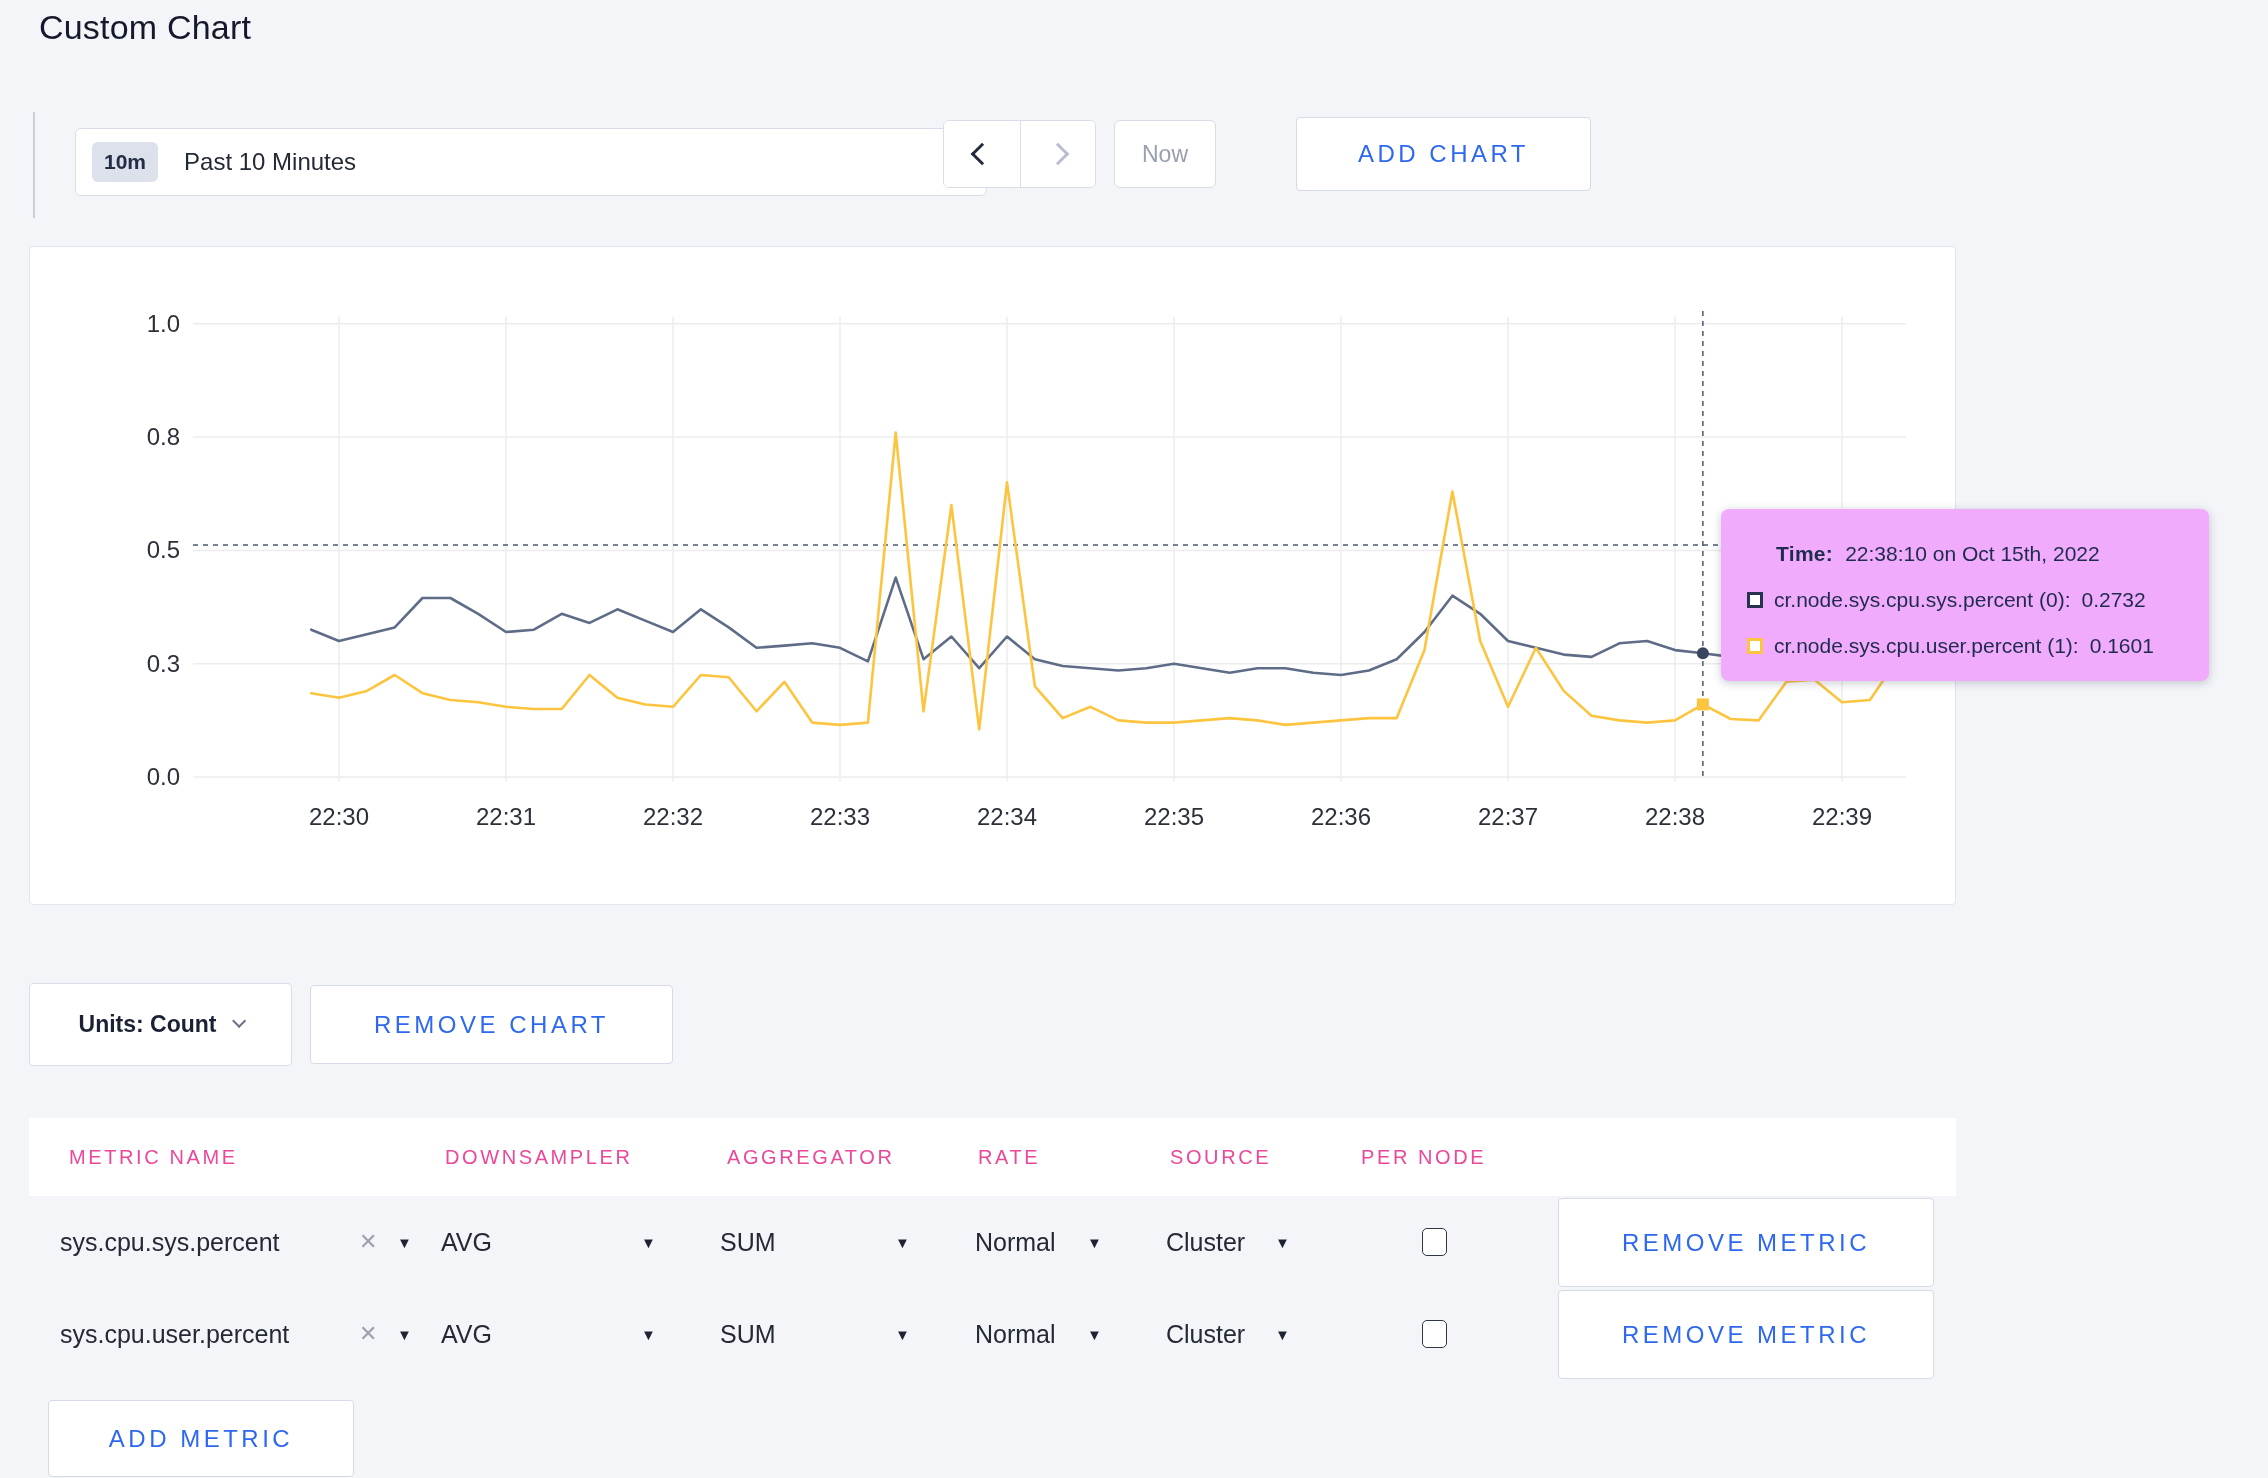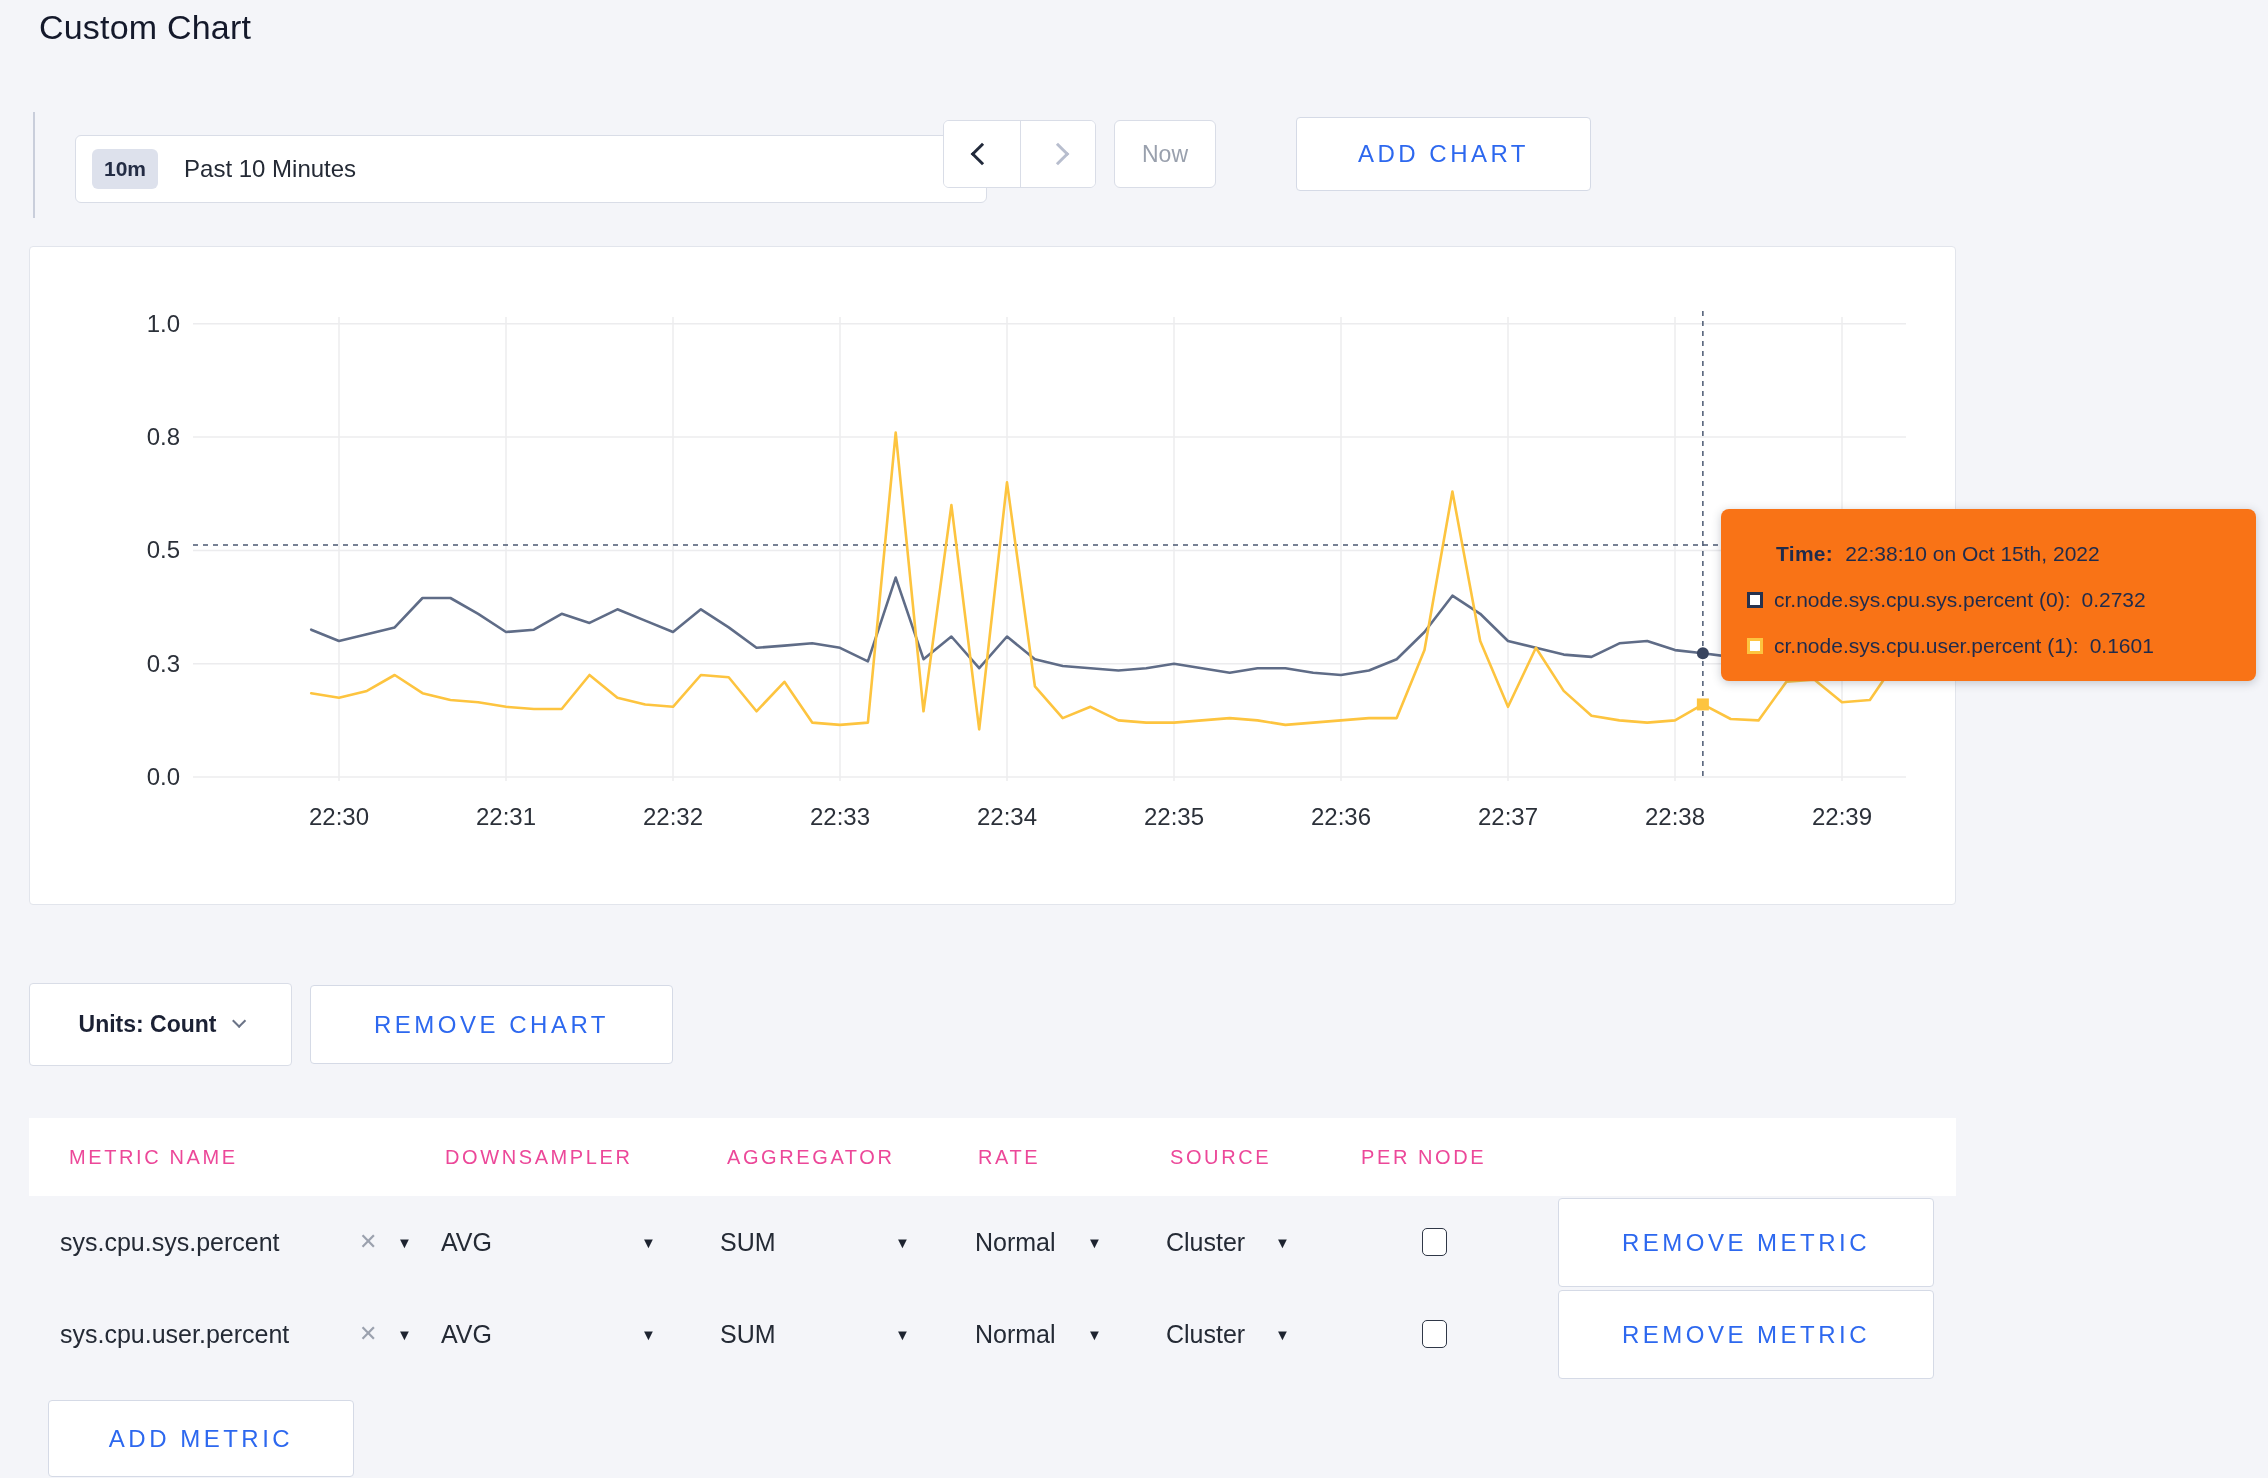--- a/index.html
+++ b/index.html
@@ -14,21 +14,21 @@
 
   
   .page-title { left:39px; top:8px; font-size:34px; font-weight:500; color:#14192b; letter-spacing:.2px; }
 
   .toolbar-divider { left:33px; top:112px; width:2px; height:106px; background:#c9cedb; }
 
   .box {
     background:#fff; border:1px solid #d9dde7; border-radius:6px;
     display:flex; align-items:center;
   }
-  .time-select { left:75px; top:135px; width:912px; height:68px; padding:0 26px 0 16px; cursor:pointer; }
+  .time-select { left:75px; top:128px; width:912px; height:68px; padding:0 26px 0 16px; cursor:pointer; }
   .time-badge {
     background:#dde1ec; color:#232c44; font-weight:700; font-size:21px;
     border-radius:6px; padding:8px 12px; margin-right:26px;
   }
   .time-label { font-size:24px; color:#242a35; flex:1; }
   .chev {
     display:inline-block; width:13px; height:13px;
     border-right:2.5px solid #6b7487; border-bottom:2.5px solid #6b7487;
     transform:rotate(45deg) translateY(-3px);
   }
@@ -47,21 +47,21 @@
   }
   .add-chart-btn { left:1296px; top:117px; width:295px; height:74px; }
 
   
   .chart-panel { left:29px; top:246px; width:1927px; height:659px; background:#fff; border:1px solid #e2e5ec; border-radius:4px; }
   .chart-panel svg { position:absolute; left:0; top:0; }
   svg text { font-family:"Liberation Sans", sans-serif; }
 
   
   .tooltip {
-    left:1721px; top:509px; width:535px; height:172px; background:#f97316;
+    left:1721px; top:509px; width:488px; height:172px; background:#f0abfc;
     border-radius:8px; box-shadow:0 2px 10px rgba(40,50,70,.25);
     padding:25px 20px 0 26px; z-index:20; font-size:21px; color:#1f2b4c;
   }
   .tt-row { display:flex; align-items:center; height:40px; margin-bottom:6px; }
   .tt-time { padding-left:29px; }
   .tt-label { font-weight:700; margin-right:12px; letter-spacing:.3px; }
   .tt-square { width:16px; height:16px; border-width:3px; border-style:solid; background:#fff; margin-right:11px; flex:none; }
   .tt-name { font-weight:400; }
   .tt-val { margin-left:11px; }
 

